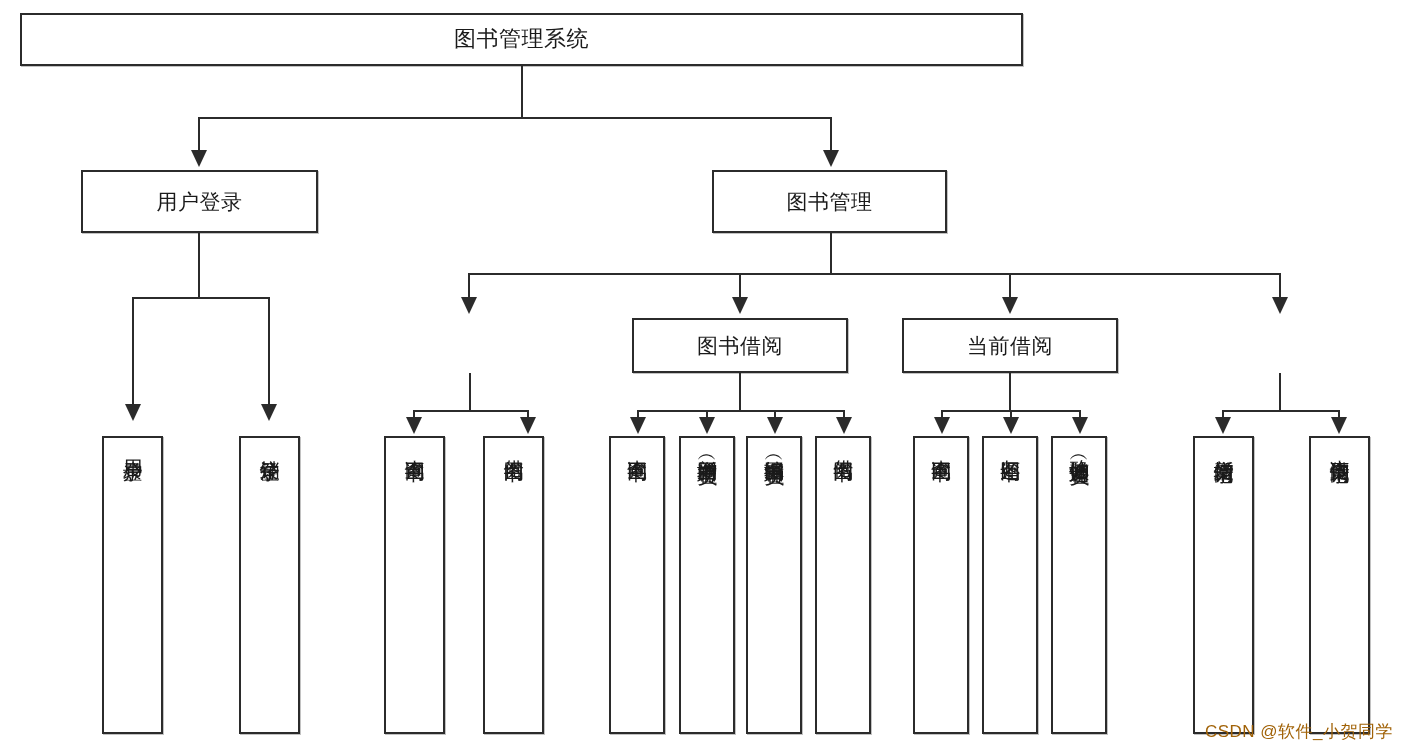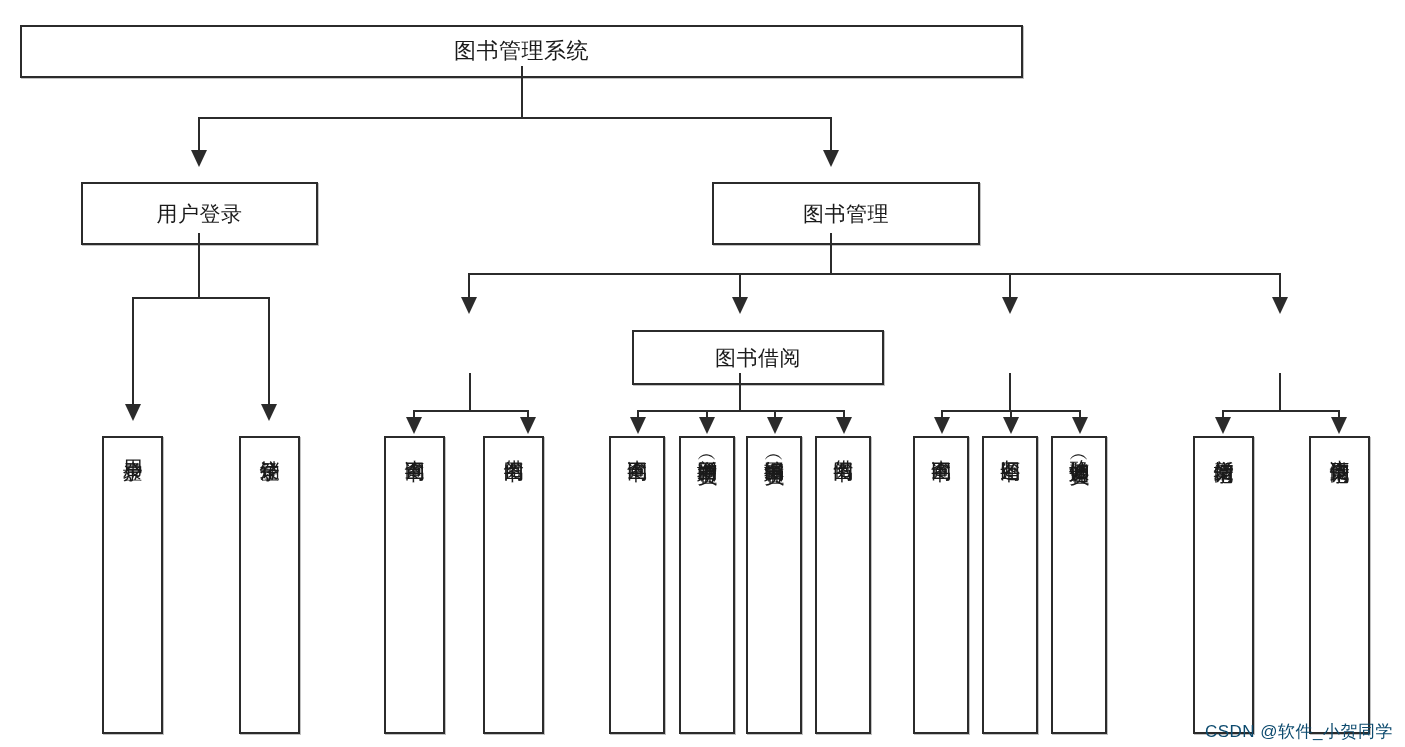--- a/index.html
+++ b/index.html
@@ -25,21 +25,20 @@
     align-items: center;
     justify-content: center;
     color: #1a1a1a;
     box-shadow: 1px 1px 0 rgba(120,120,120,0.45);
   }
   .node.h {               
     font-size: 21px;
     line-height: 1.1;
     white-space: nowrap;
     letter-spacing: 0.5px;
-    margin-top: 12px;
   }
   .node.root { font-size: 22px; }
   .node.v {               
     align-items: flex-start;
     justify-content: center;
     padding-top: 6px;
   }
   .vtext {
     writing-mode: vertical-rl;
     text-orientation: upright;
@@ -63,21 +62,21 @@
     border-left: 8px solid transparent;
     border-right: 8px solid transparent;
     border-top: 17px solid #2b2b2b;
   }
   
   #watermark {
     position: absolute;
     right: 12px;
     bottom: 4px;
     font-size: 17px;
-    color: #0c4a6e;
+    color: #a16207;
     white-space: nowrap;
     letter-spacing: 0.5px;
     pointer-events: none;
   }
 </style>
 </head>
 <body>
 
 <div id="canvas">
 
@@ -90,21 +89,21 @@
   <div class="ln h" style="left:198px; top:117px; width:634px;"></div>
 
   <div class="ln v" style="left:198px; top:117px; height:36px;"></div>
   <div class="arrow" style="left:191px; top:150px;"></div>
   <div class="ln v" style="left:830px; top:117px; height:36px;"></div>
   <div class="arrow" style="left:823px; top:150px;"></div>
 
   <div class="node h" style="left:81px; top:170px; width:237px; height:63px;">
     <span>用户登录</span>
   </div>
-  <div class="node h" style="left:712px; top:170px; width:268px; height:63px;">
+  <div class="node h" style="left:712px; top:170px; width:235px; height:63px;">
     <span>图书管理</span>
   </div>
 
   <div class="ln v" style="left:198px; top:233px; height:64px;"></div>
   <div class="ln h" style="left:132px; top:297px; width:136px;"></div>
   <div class="ln v" style="left:132px; top:297px; height:110px;"></div>
   <div class="arrow" style="left:125px; top:404px;"></div>
   <div class="ln v" style="left:268px; top:297px; height:110px;"></div>
   <div class="arrow" style="left:261px; top:404px;"></div>
 
@@ -112,22 +111,25 @@
   <div class="ln h" style="left:468px; top:273px; width:812px;"></div>
   <div class="ln v" style="left:468px; top:273px; height:27px;"></div>
   <div class="arrow" style="left:461px; top:297px;"></div>
   <div class="ln v" style="left:739px; top:273px; height:27px;"></div>
   <div class="arrow" style="left:732px; top:297px;"></div>
   <div class="ln v" style="left:1009px; top:273px; height:27px;"></div>
   <div class="arrow" style="left:1002px; top:297px;"></div>
   <div class="ln v" style="left:1279px; top:273px; height:27px;"></div>
   <div class="arrow" style="left:1272px; top:297px;"></div>
 
-  <div class="node h" style="left:632px; top:318px; width:252px; height:55px;">
+  <div class="node h" style="left:632px; top:318px; width:216px; height:55px;">
     <span>图书借阅</span>
+  </div>
+  <div class="node h" style="left:902px; top:318px; width:216px; height:55px;">
+    <span>当前借阅</span>
   </div>
 
   <div class="ln v" style="left:469px; top:373px; height:37px;"></div>
   <div class="ln h" style="left:413px; top:410px; width:114px;"></div>
   <div class="ln v" style="left:413px; top:410px; height:10px;"></div>
   <div class="arrow" style="left:406px; top:417px;"></div>
   <div class="ln v" style="left:527px; top:410px; height:10px;"></div>
   <div class="arrow" style="left:520px; top:417px;"></div>
 
   <div class="ln v" style="left:739px; top:373px; height:37px;"></div>

